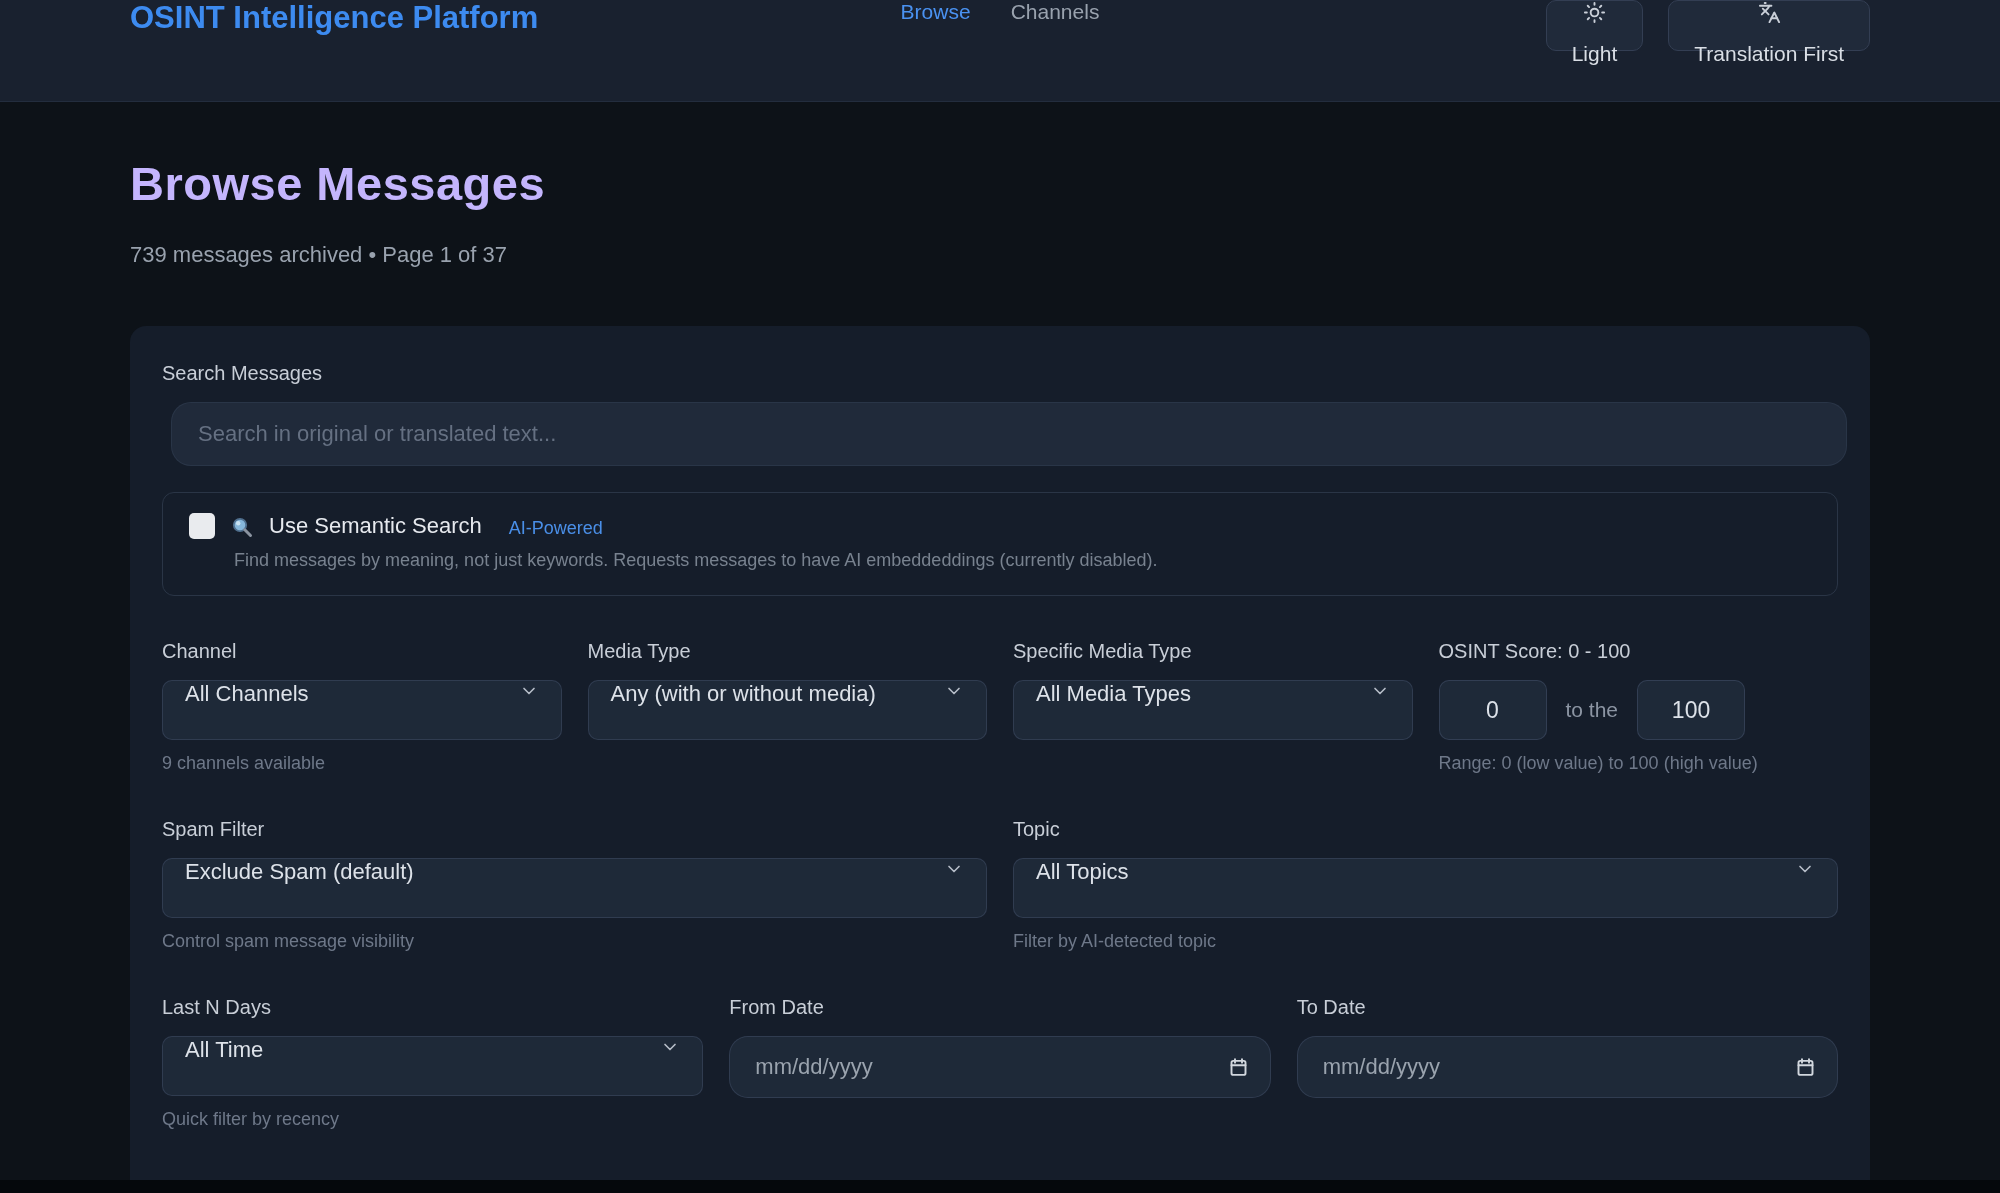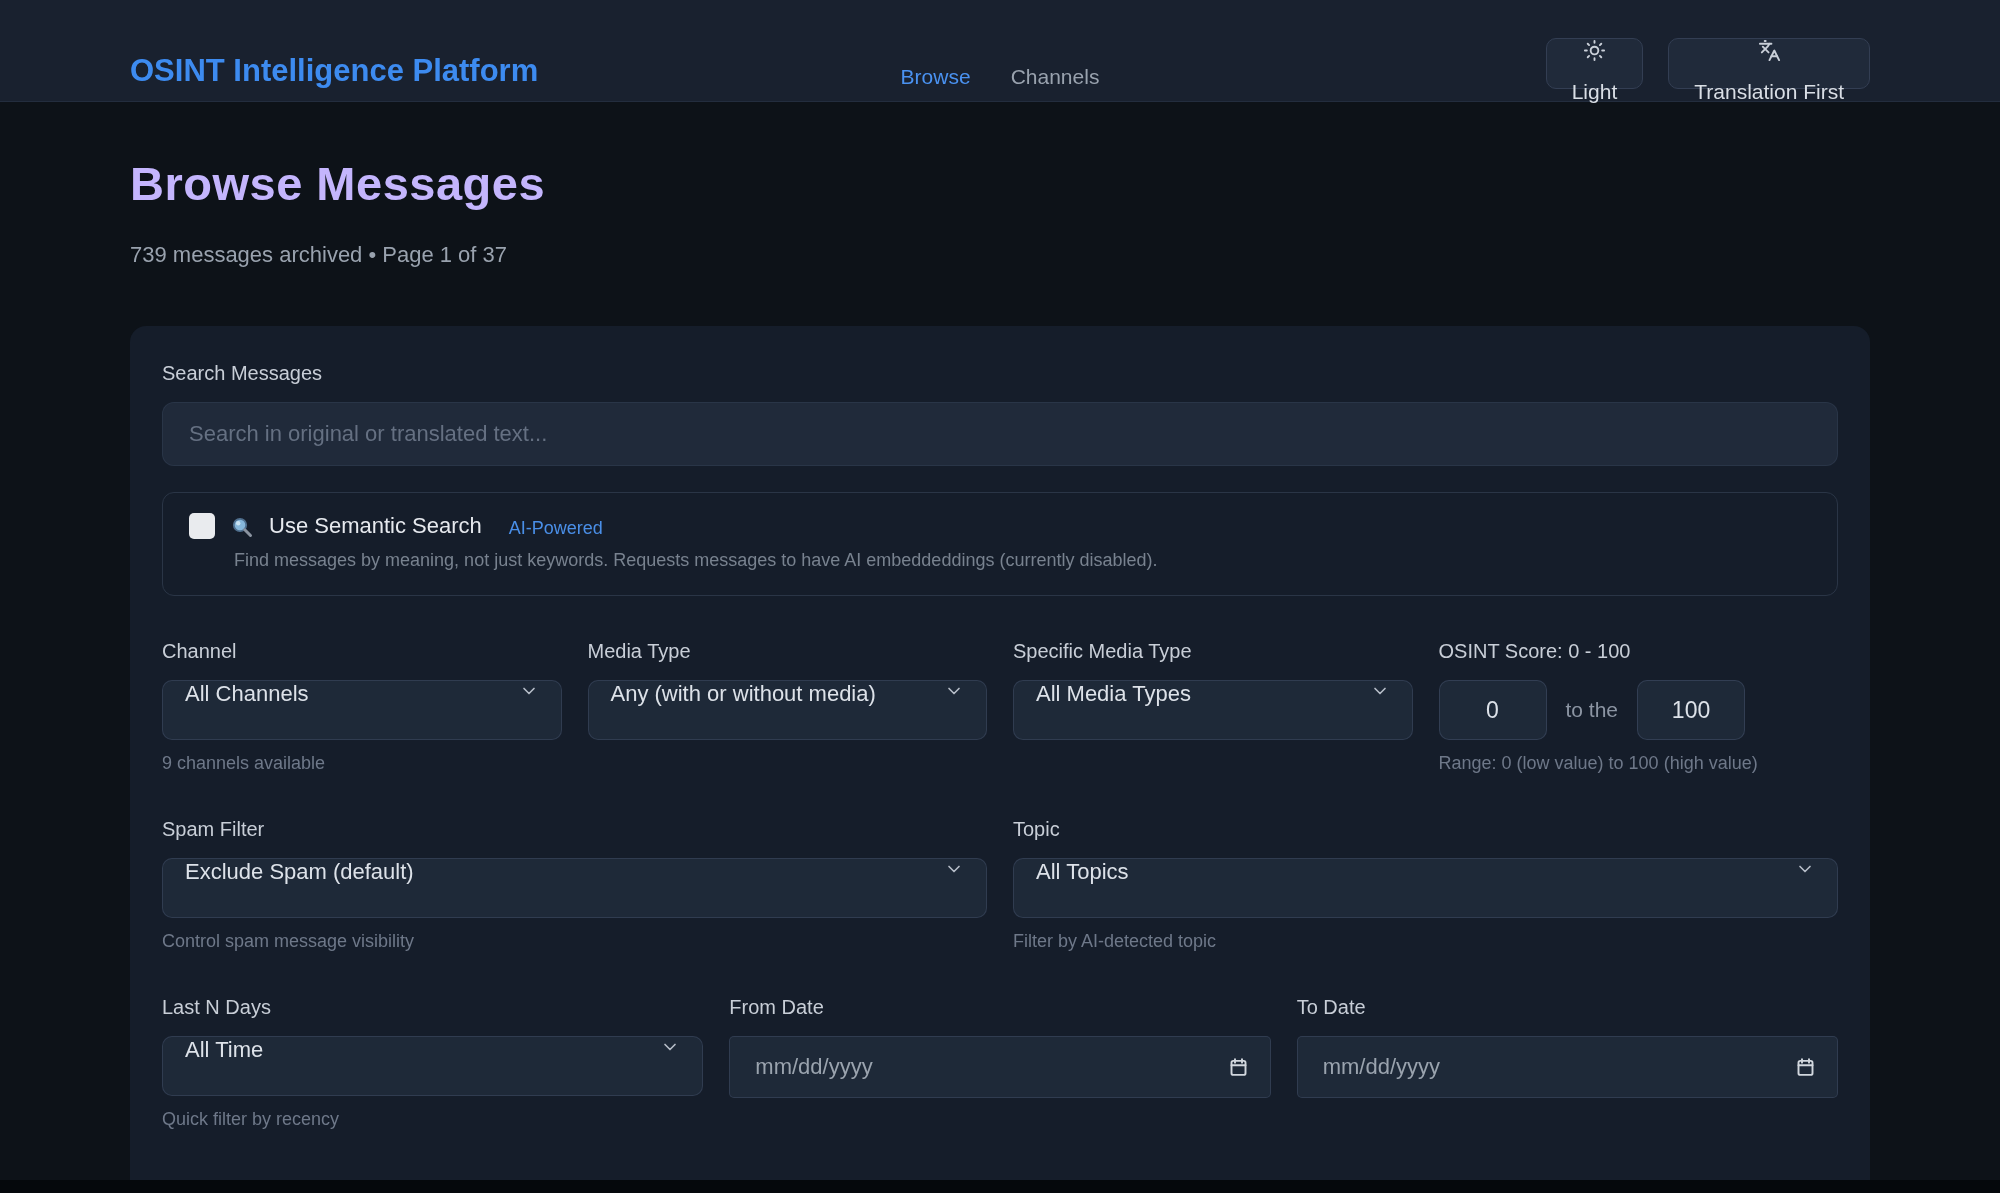--- a/index.html
+++ b/index.html
@@ -5,21 +5,21 @@
   * { box-sizing: border-box; }
   html { background:#05080c; }
   body {
     margin:0; width:2000px; height:1193px; overflow:hidden;
     background:#0d1218;
     font-family:"Liberation Sans","DejaVu Sans",sans-serif;
   }
   
   .navbar {
     height:102px; background:#19212f; border-bottom:1px solid #232d3e;
-    display:flex; align-items:flex-end; padding:12px 130px; position:relative;
+    display:flex; align-items:flex-start; padding:0 130px; position:relative;
   }
   .brand { font-size:31px; font-weight:700; color:#3d8bf0; cursor:pointer; }
   .nav-links {
     position:absolute; left:50%; transform:translateX(-50%);
     display:flex; gap:40px; font-size:21px;
   }
   .nav-link { color:#99a2ae; cursor:pointer; }
   .nav-link.active { color:#4a92f1; }
   .nav-actions { margin-left:auto; display:flex; gap:25px; }
   .nav-btn {
@@ -35,22 +35,23 @@
   .page-subtitle { margin-top:16px; font-size:22px; color:#99a2ae; }
 
   
   .card {
     margin-top:58px; background:#151d2a; border-radius:16px;
     padding:36px 32px 46px;
   }
   .field-label { display:block; font-size:20px; color:#c8ced7; margin-bottom:17px; }
   .search-input {
     width:100%; height:64px; background:#202a3a; border:1px solid rgba(60,74,98,.35);
-    border-radius:12px; padding:0 26px; font-size:22px; color:#e8ecf1; outline:none;
+    border-radius:20px; padding:0 26px; font-size:22px; color:#e8ecf1; outline:none;
     font-family:inherit;
+    margin-left:9px;
   }
   .search-input::placeholder { color:#657082; }
 
   .semantic-box { margin-top:26px; border:1px solid #2a3546; border-radius:12px; padding:20px 26px 24px; }
   .semantic-row { display:flex; align-items:flex-end; gap:15px; }
   .checkbox { width:26px; height:26px; background:#e9ebee; border-radius:5px; cursor:pointer; flex:0 0 auto; }
   .semantic-icon svg { width:24px; height:24px; display:block; }
   .semantic-label { font-size:22px; color:#e6e9ee; }
   .semantic-badge { font-size:18px; color:#4a8fe8; margin-left:12px; }
   .semantic-desc { margin-top:11px; margin-left:45px; font-size:18px; color:#78828f; }
@@ -72,21 +73,21 @@
   .score-input {
     width:108px; height:60px; background:#1e2938; border:1px solid rgba(70,84,110,.5);
     border-radius:10px; text-align:center; font-size:23px; color:#dde2e9; outline:none;
     font-family:inherit;
   }
   .score-sep { font-size:21px; color:#8c95a3; white-space:nowrap; }
 
   .date-wrap { position:relative; }
   .date-input {
     width:100%; height:62px; background:#1e2938; border:1px solid rgba(70,84,110,.45);
-    border-radius:5px; padding:0 64px 0 25px; font-size:22px; color:#9aa3ae; outline:none;
+    border-radius:19px; padding:0 64px 0 25px; font-size:22px; color:#9aa3ae; outline:none;
     font-family:inherit;
   }
   .date-input::placeholder { color:#9aa3ae; }
   .calendar-icon { position:absolute; right:22px; top:50%; transform:translateY(-50%); color:#d2d7de; cursor:pointer; }
   .calendar-icon svg { width:21px; height:21px; display:block; }
 
   .actions-row { margin-top:50px; display:flex; justify-content:flex-end; }
   .rss-btn {
     display:flex; align-items:center; gap:14px; height:66px; padding:0 29px;
     background:#e4602f; border:none; border-radius:10px; color:#f7f2ee;

